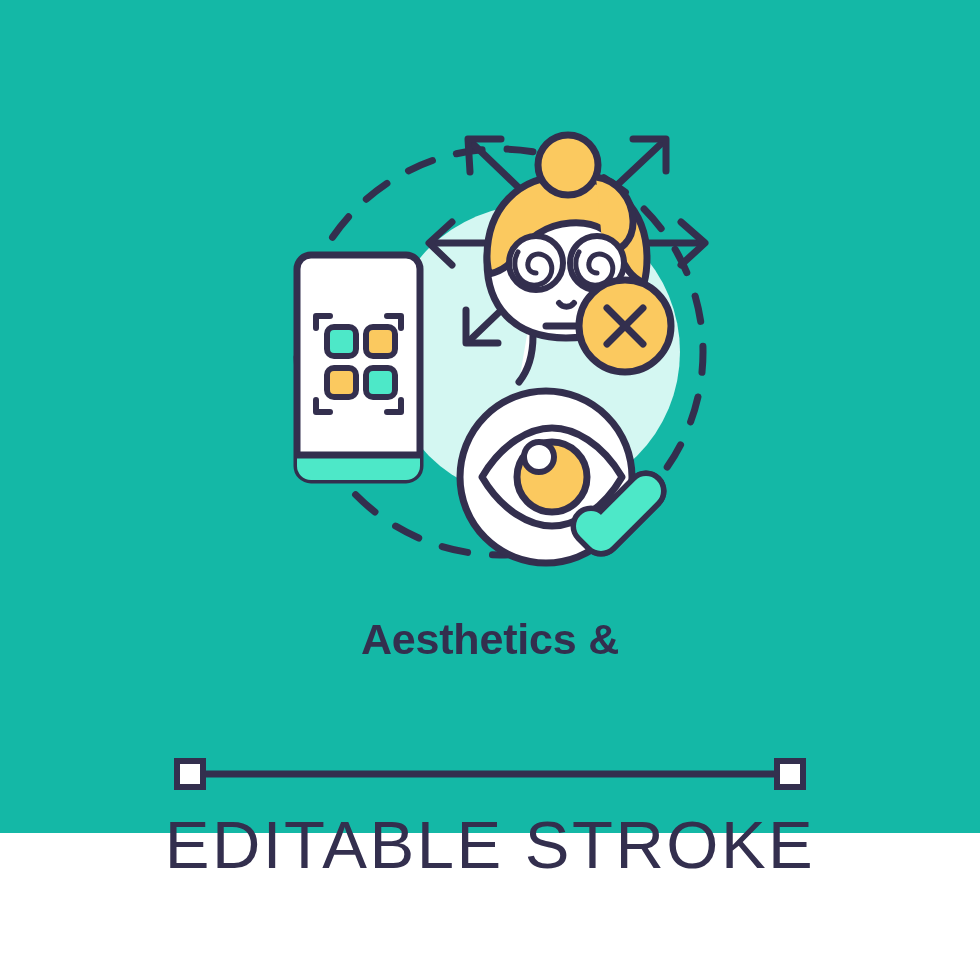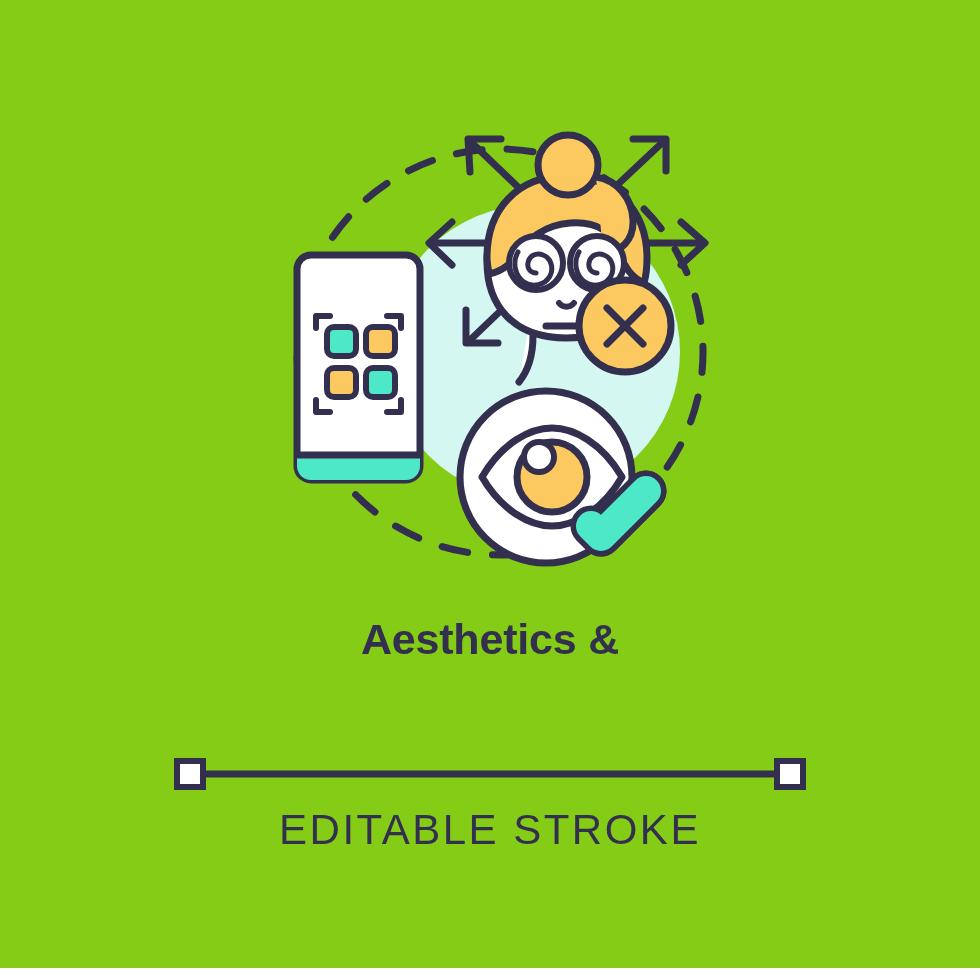--- a/index.html
+++ b/index.html
@@ -10,22 +10,22 @@
   }
   body {
     width: 980px;
     height: 980px;
     font-family: "Liberation Sans", sans-serif;
     overflow: hidden;
   }
   .canvas {
     position: relative;
     width: 980px;
-    height: 968px;
-    background: #84cc16;
+    height: 833px;
+    background: #14b8a6;
   }
   .illustration {
     position: absolute;
     left: 0;
     top: 0;
     width: 980px;
     height: 620px;
   }
   .title-block {
     position: absolute;
@@ -52,21 +52,21 @@
   }
   .stroke-bar-svg {
     display: block;
     margin: 0 auto;
   }
   .stroke-label {
     display: block;
     margin-top: 10px;
     font-family: "Liberation Sans", sans-serif;
     font-weight: normal;
-    font-size: 42px;
+    font-size: 67px;
     letter-spacing: 2.5px;
     color: #332F4E;
   }
 </style>
 </head>
 <body>
 
 <div class="canvas">
 
   <svg class="illustration" viewBox="0 0 980 620" xmlns="http://www.w3.org/2000/svg">

